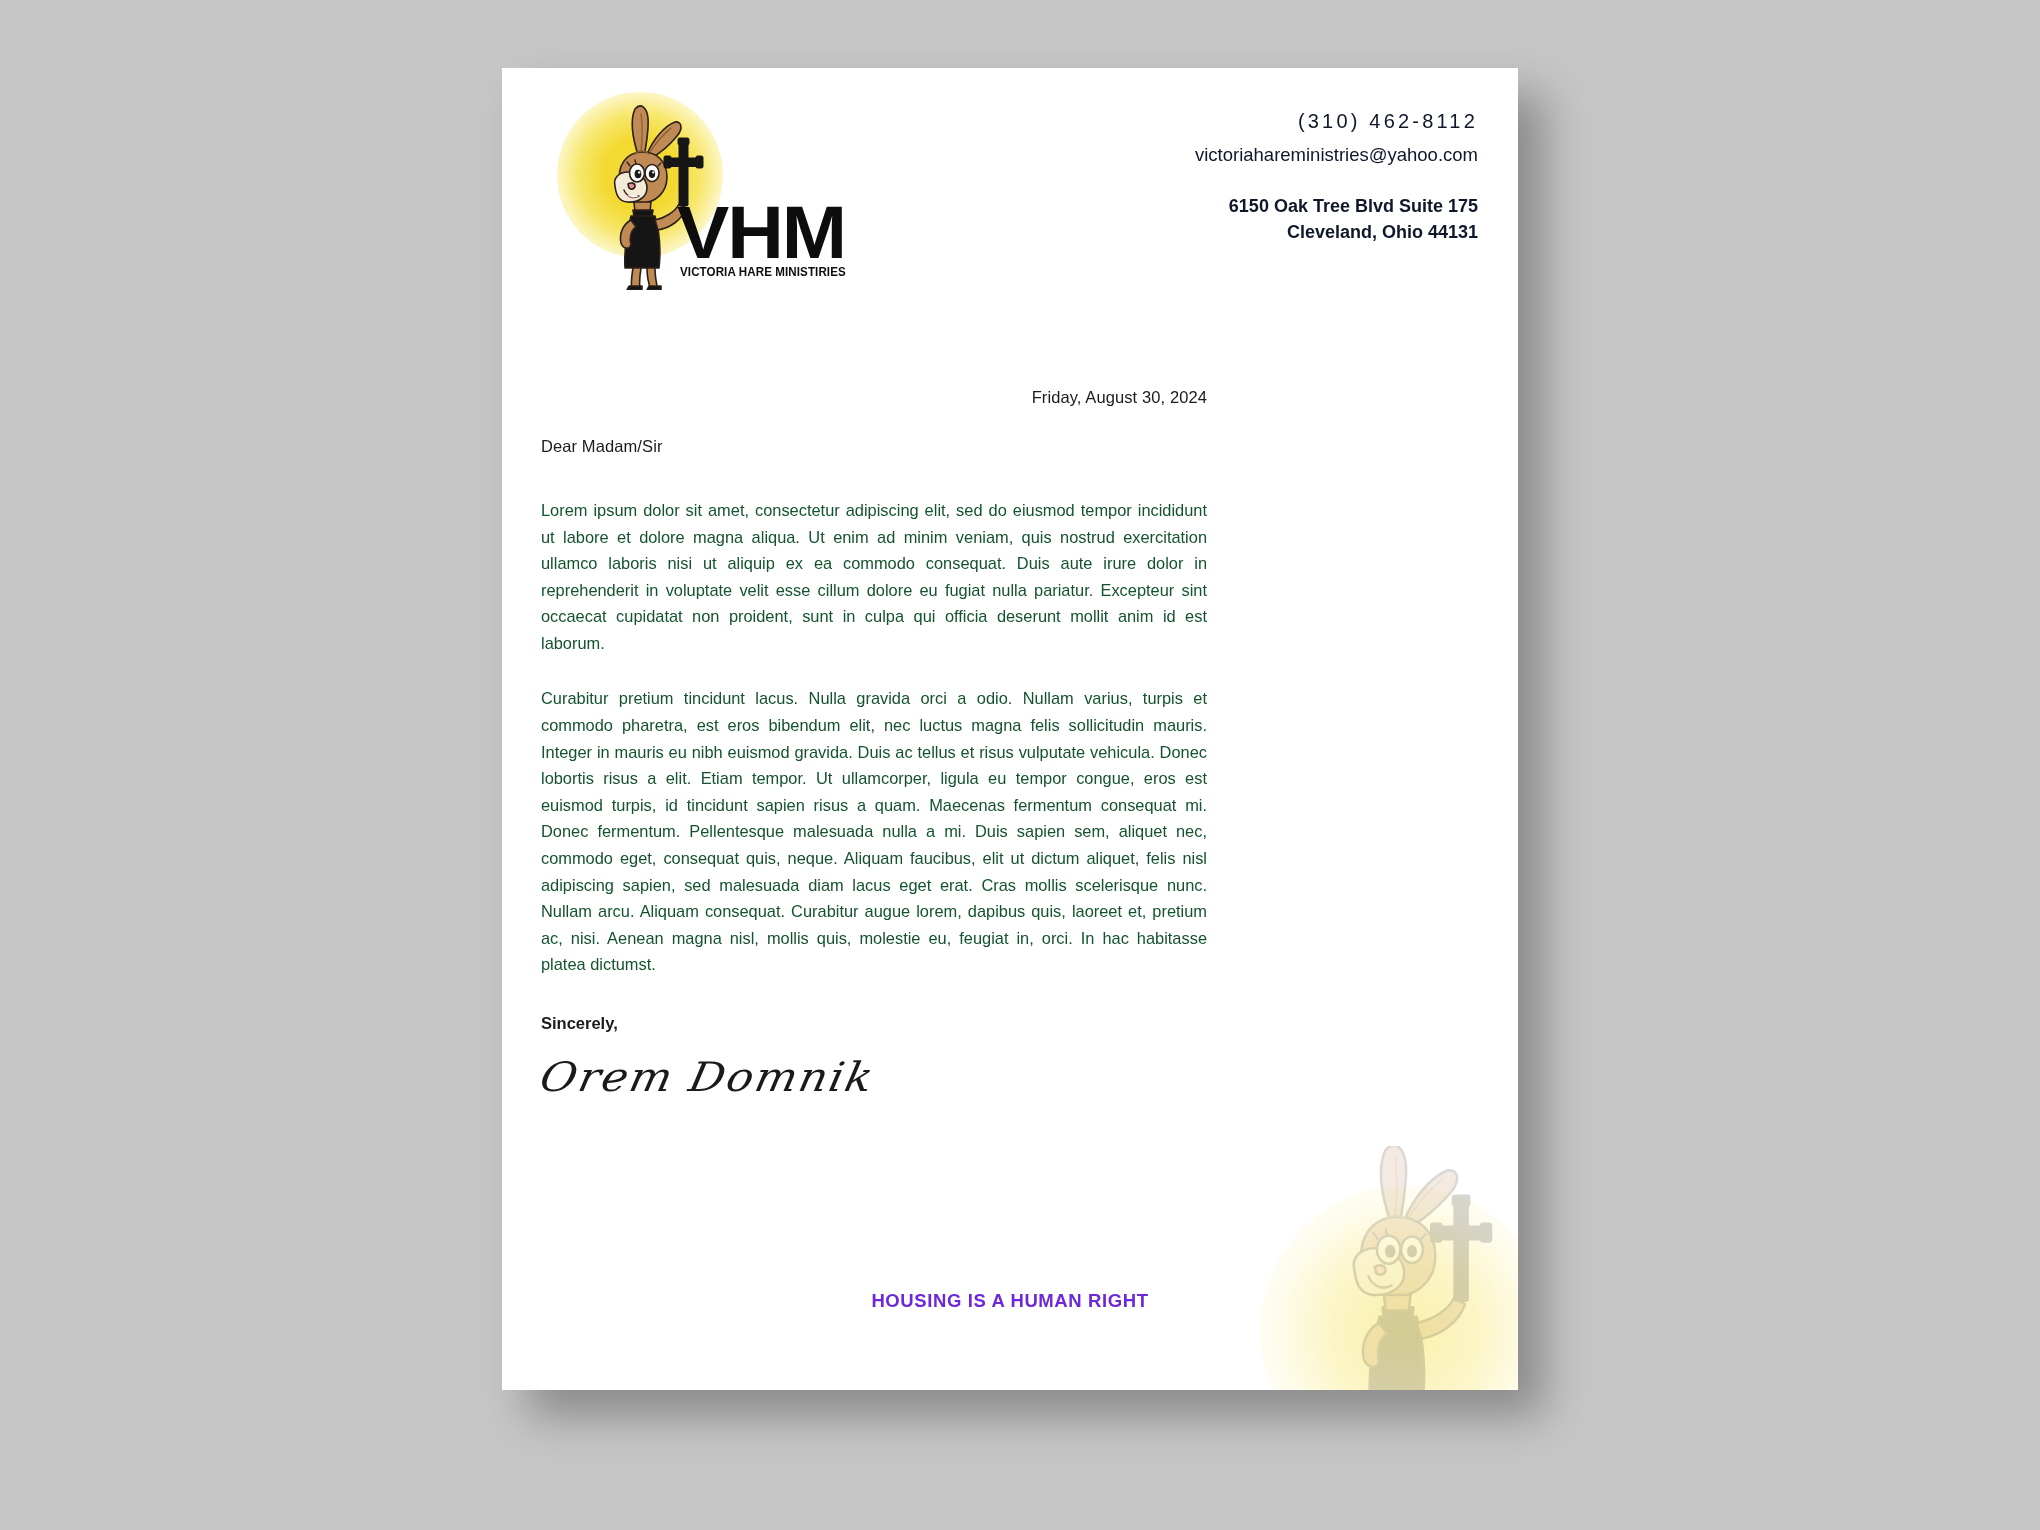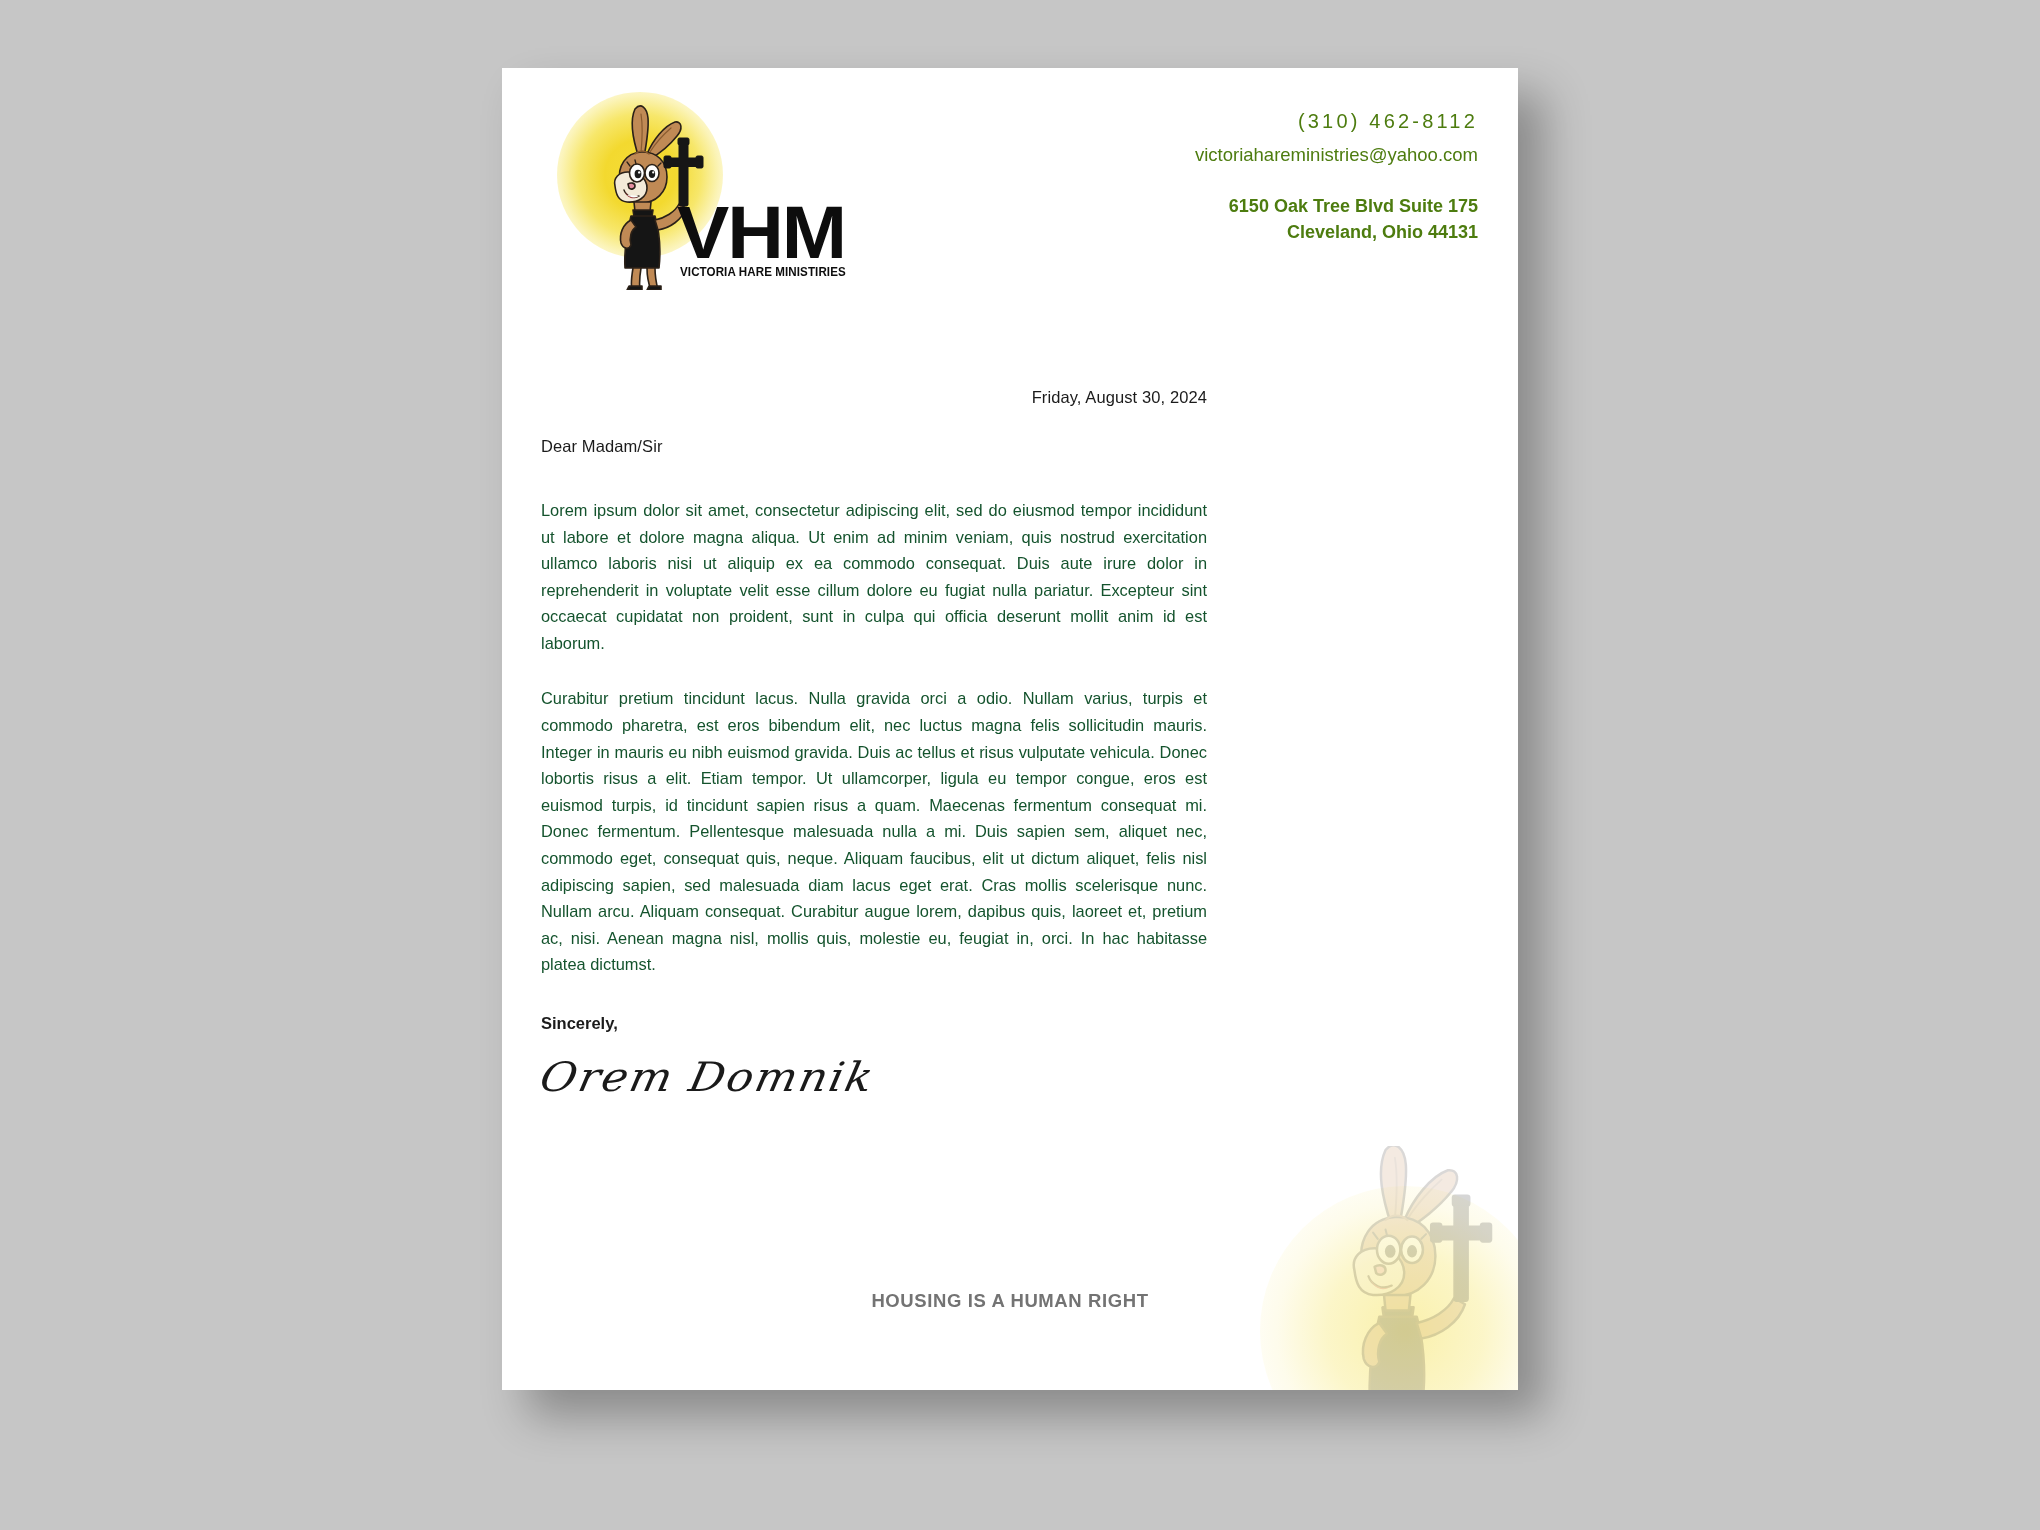--- a/index.html
+++ b/index.html
@@ -93,21 +93,21 @@
     transform-origin: left center;
     white-space: nowrap;
   }
 
   
   .contact {
     position: absolute;
     right: 40px;
     top: 42px;
     text-align: right;
-    color: #4d7c0f;
+    color: #0f172a;
   }
   .contact .phone {
     font-size: 20px;
     font-weight: 500;
     letter-spacing: 3.2px;
     margin-bottom: 11px;
     white-space: nowrap;
   }
   .contact .email {
     font-size: 18.5px;
@@ -179,21 +179,21 @@
   
   .footer-tagline {
     position: absolute;
     left: 0;
     right: 0;
     bottom: 78px;
     text-align: center;
     font-size: 18.5px;
     font-weight: 700;
     letter-spacing: 0.6px;
-    color: #737373;
+    color: #6d28d9;
   }
 
   
   .footer-mascot-wrap {
     position: absolute;
     right: -34px;
     bottom: -16px;
     width: 300px;
     height: 260px;
     overflow: hidden;

